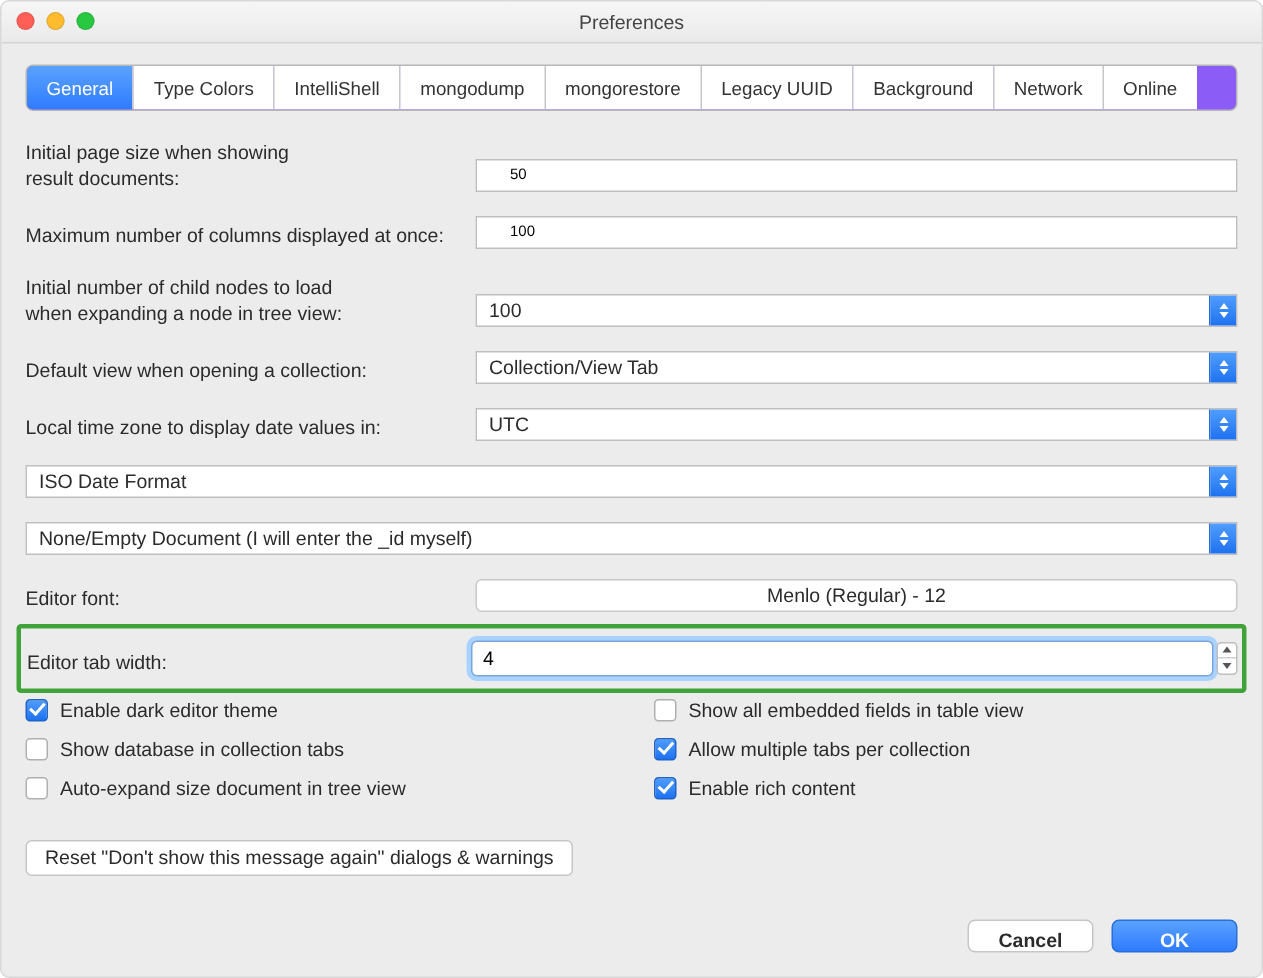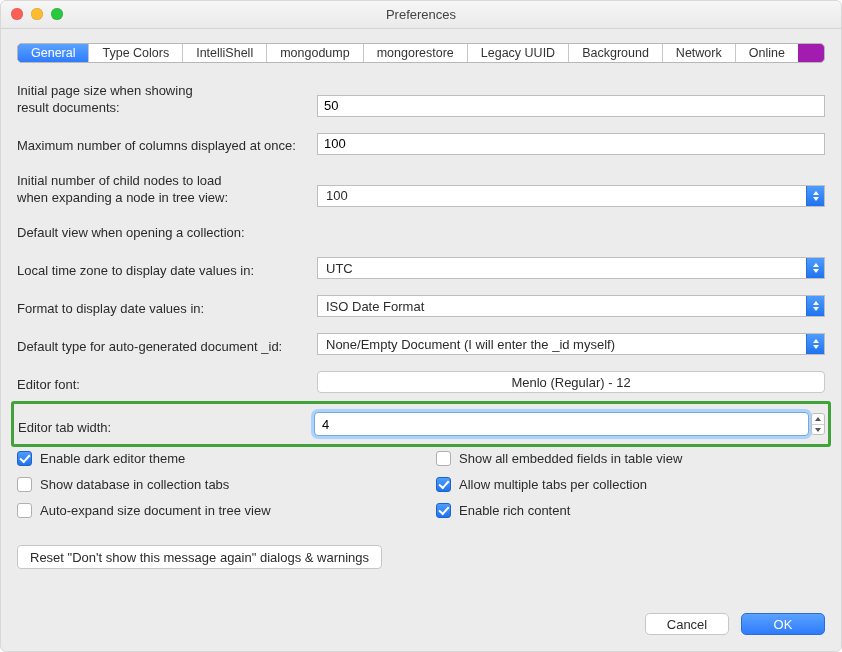--- a/index.html
+++ b/index.html
@@ -36,23 +36,23 @@
   }
   .content {
     flex: 1;
     padding: 14px 16px 0 16px;
     display: flex; flex-direction: column;
   }
   .tabbar {
     display: flex;
     border: 1px solid #b7b7b7;
     border-radius: 5px;
-    background: #a21caf;
+    background: #8b5cf6;
     overflow: hidden;
-    height: 20px;
+    height: 31px;
     font-size: 12.5px;
   }
   .tab {
     padding: 3px 13px;
     border-right: 1px solid #c7c7c7;
     background: #fff;
     color: #333;
     display: flex; align-items: center;
     cursor: default;
     white-space: nowrap;
@@ -77,22 +77,22 @@
     padding-right: 12px;
     line-height: 1.3;
   }
   .field { flex: 1; }
   .field-narrow { flex: 1; }
   input[type="text"].text-input {
     width: 100%;
     height: 22px;
     border: 1px solid #bfbfbf;
     background: #fff;
-    padding: 2px 6px;
-    font-size: 13px;
+    padding: 2px 22px;
+    font-size: 10px;
     border-radius: 0;
     outline: none;
   }
   .select, .select-button, .font-button {
     width: 100%;
     height: 22px;
     border: 1px solid #bfbfbf;
     background: #fff;
     position: relative;
     display: flex; align-items: center;
@@ -211,23 +211,24 @@
     padding: 14px 16px 16px 16px;
     display: flex;
     justify-content: flex-end;
     gap: 12px;
   }
   .btn {
     height: 22px;
     min-width: 84px;
     border-radius: 5px;
     font-size: 13px;
-    display: flex; align-items: center; justify-content: center;
+    display: flex; align-items: flex-end; justify-content: center;
     border: 1px solid #c6c6c6;
     background: #fff;
+    font-weight: bold;
   }
   .btn.primary {
     background: linear-gradient(#5aa2ff, #2f7bff);
     border-color: #2a6fd6;
     color: #fff;
   }
 </style>
 </head>
 <body>
 
@@ -282,50 +283,57 @@
             <span class="chevron-box">
                 <span class="arr-up"></span>
                 <span class="arr-down"></span>
               </span>
           </div>
         </div>
       </div>
 
       <div class="row">
         <div class="lbl">Default view when opening a collection:</div>
+        <div class="field">
+          <div class="select">
+            <span>Collection/View Tab</span>
+            <span class="chevron-box">
+                <span class="arr-up"></span>
+                <span class="arr-down"></span>
+              </span>
+          </div>
+        </div>
       </div>
 
       <div class="row">
         <div class="lbl">Local time zone to display date values in:</div>
         <div class="field">
           <div class="select">
             <span>UTC</span>
             <span class="chevron-box">
                 <span class="arr-up"></span>
                 <span class="arr-down"></span>
               </span>
           </div>
         </div>
       </div>
 
       <div class="row">
-        <div class="lbl">Format to display date values in:</div>
         <div class="field">
           <div class="select">
             <span>ISO Date Format</span>
             <span class="chevron-box">
                 <span class="arr-up"></span>
                 <span class="arr-down"></span>
               </span>
           </div>
         </div>
       </div>
 
       <div class="row">
-        <div class="lbl">Default type for auto-generated document _id:</div>
         <div class="field">
           <div class="select">
             <span>None/Empty Document (I will enter the _id myself)</span>
             <span class="chevron-box">
                 <span class="arr-up"></span>
                 <span class="arr-down"></span>
               </span>
           </div>
         </div>
       </div>

